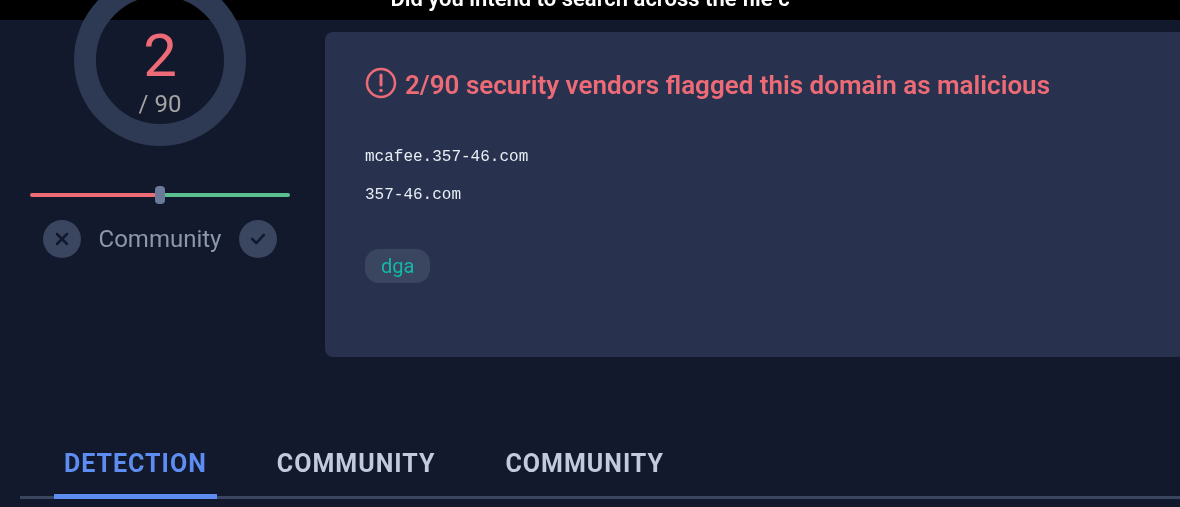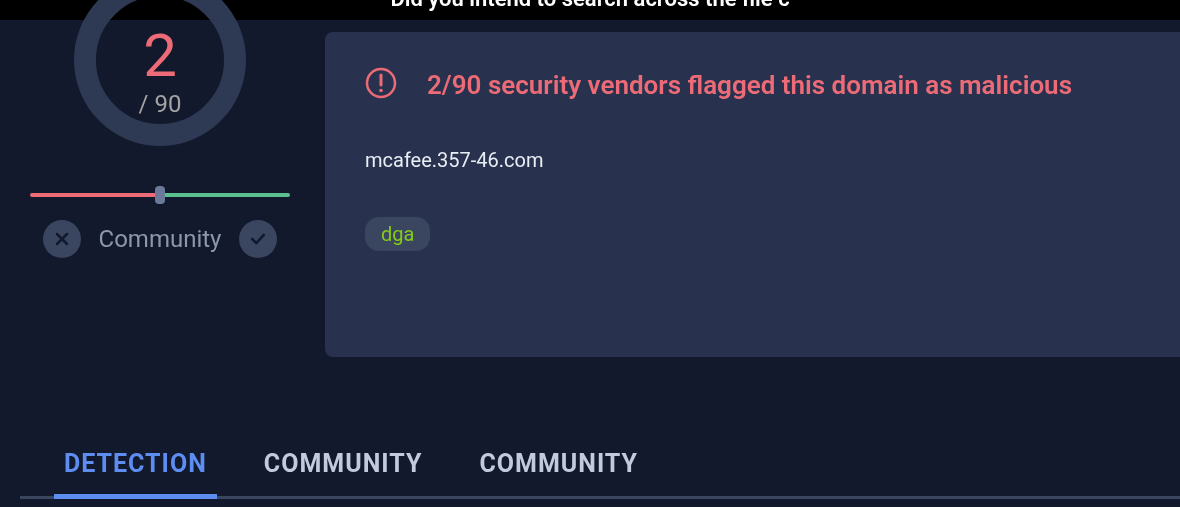--- a/index.html
+++ b/index.html
@@ -136,51 +136,52 @@
       top: 12px;
       right: 0;
       bottom: 150px;
       background: #28324e;
       border-radius: 8px 0 0 8px;
       padding: 35px 40px;
     }
     .warning-row {
       display: flex;
       align-items: center;
-      gap: 30px;
+      gap: 8px;
       margin-bottom: 45px;
     }
     .warning-icon svg { width: 32px; height: 32px; }
     .warning-text {
       color: #ed6b76;
       font-size: 26px;
       font-weight: 600;
     }
     .domain-line {
       color: #e8eef5;
-      font-size: 20px;
+      font-size: 16px;
       margin-bottom: 20px;
+      font-family: Liberation Mono, monospace;
     }
     .tag-pill {
       display: inline-block;
       background: #3a4560;
-      color: #84cc16;
+      color: #14b8a6;
       padding: 5px 16px;
       border-radius: 14px;
       font-size: 20px;
       margin-top: 25px;
     }
     .tabs-bar {
       position: absolute;
       left: 20px;
       right: 0;
       bottom: 8px;
       border-bottom: 3px solid #3a4560;
       display: flex;
-      gap: 49px;
+      gap: 62px;
       padding-left: 40px;
     }
     .tab {
       font-size: 25px;
       font-weight: 700;
       color: #c1cbdd;
       padding: 18px 4px;
       cursor: pointer;
       letter-spacing: 1px;
       position: relative;
@@ -245,20 +246,21 @@
       <span class="warning-icon">
         <svg viewBox="0 0 32 32">
           <circle cx="16" cy="16" r="14" fill="none" stroke="#ed6b76" stroke-width="2.5"></circle>
           <line x1="16" y1="8" x2="16" y2="18" stroke="#ed6b76" stroke-width="3" stroke-linecap="round"></line>
           <circle cx="16" cy="23.5" r="1.8" fill="#ed6b76"></circle>
         </svg>
       </span>
       <span class="warning-text">2/90 security vendors flagged this domain as malicious</span>
     </div>
     <div class="domain-line">mcafee.357-46.com</div>
+    <div class="domain-line">357-46.com</div>
     <span class="tag-pill">dga</span>
   </div>
 
   <div class="tabs-bar">
     <div class="tab active">DETECTION</div>
     <div class="tab">COMMUNITY</div>
     <div class="tab">COMMUNITY</div>
   </div>
 
 </div>

